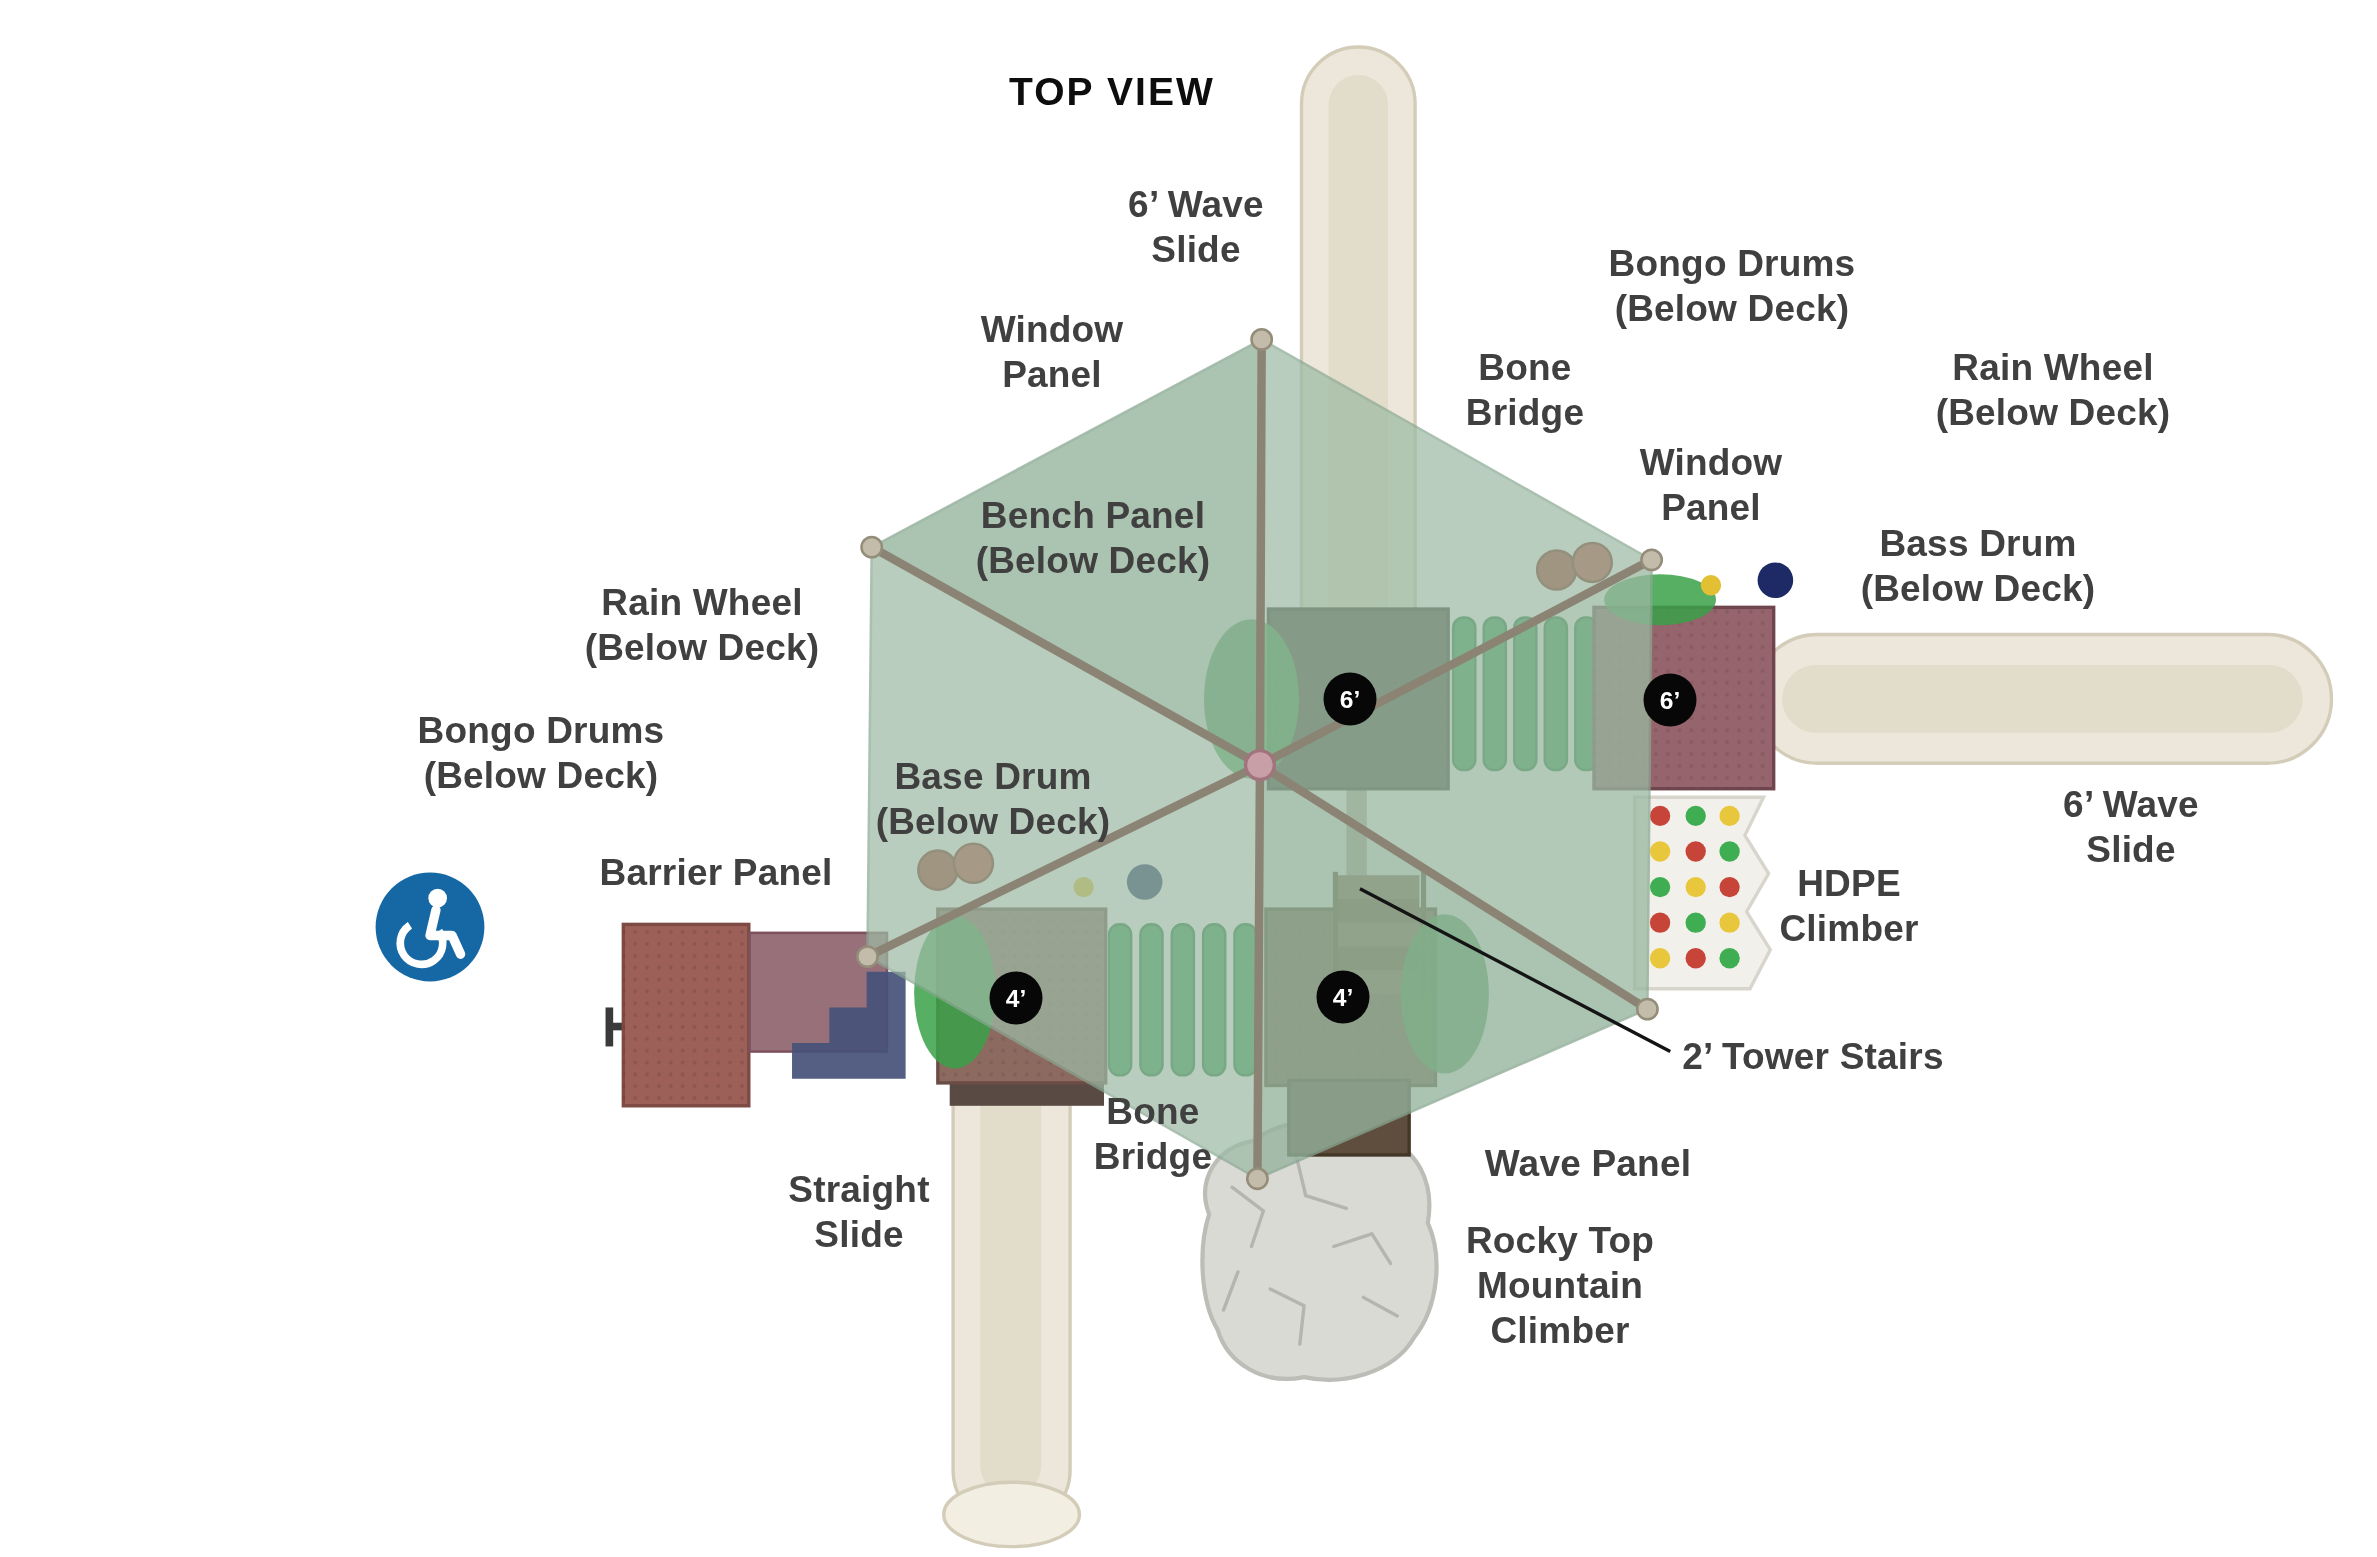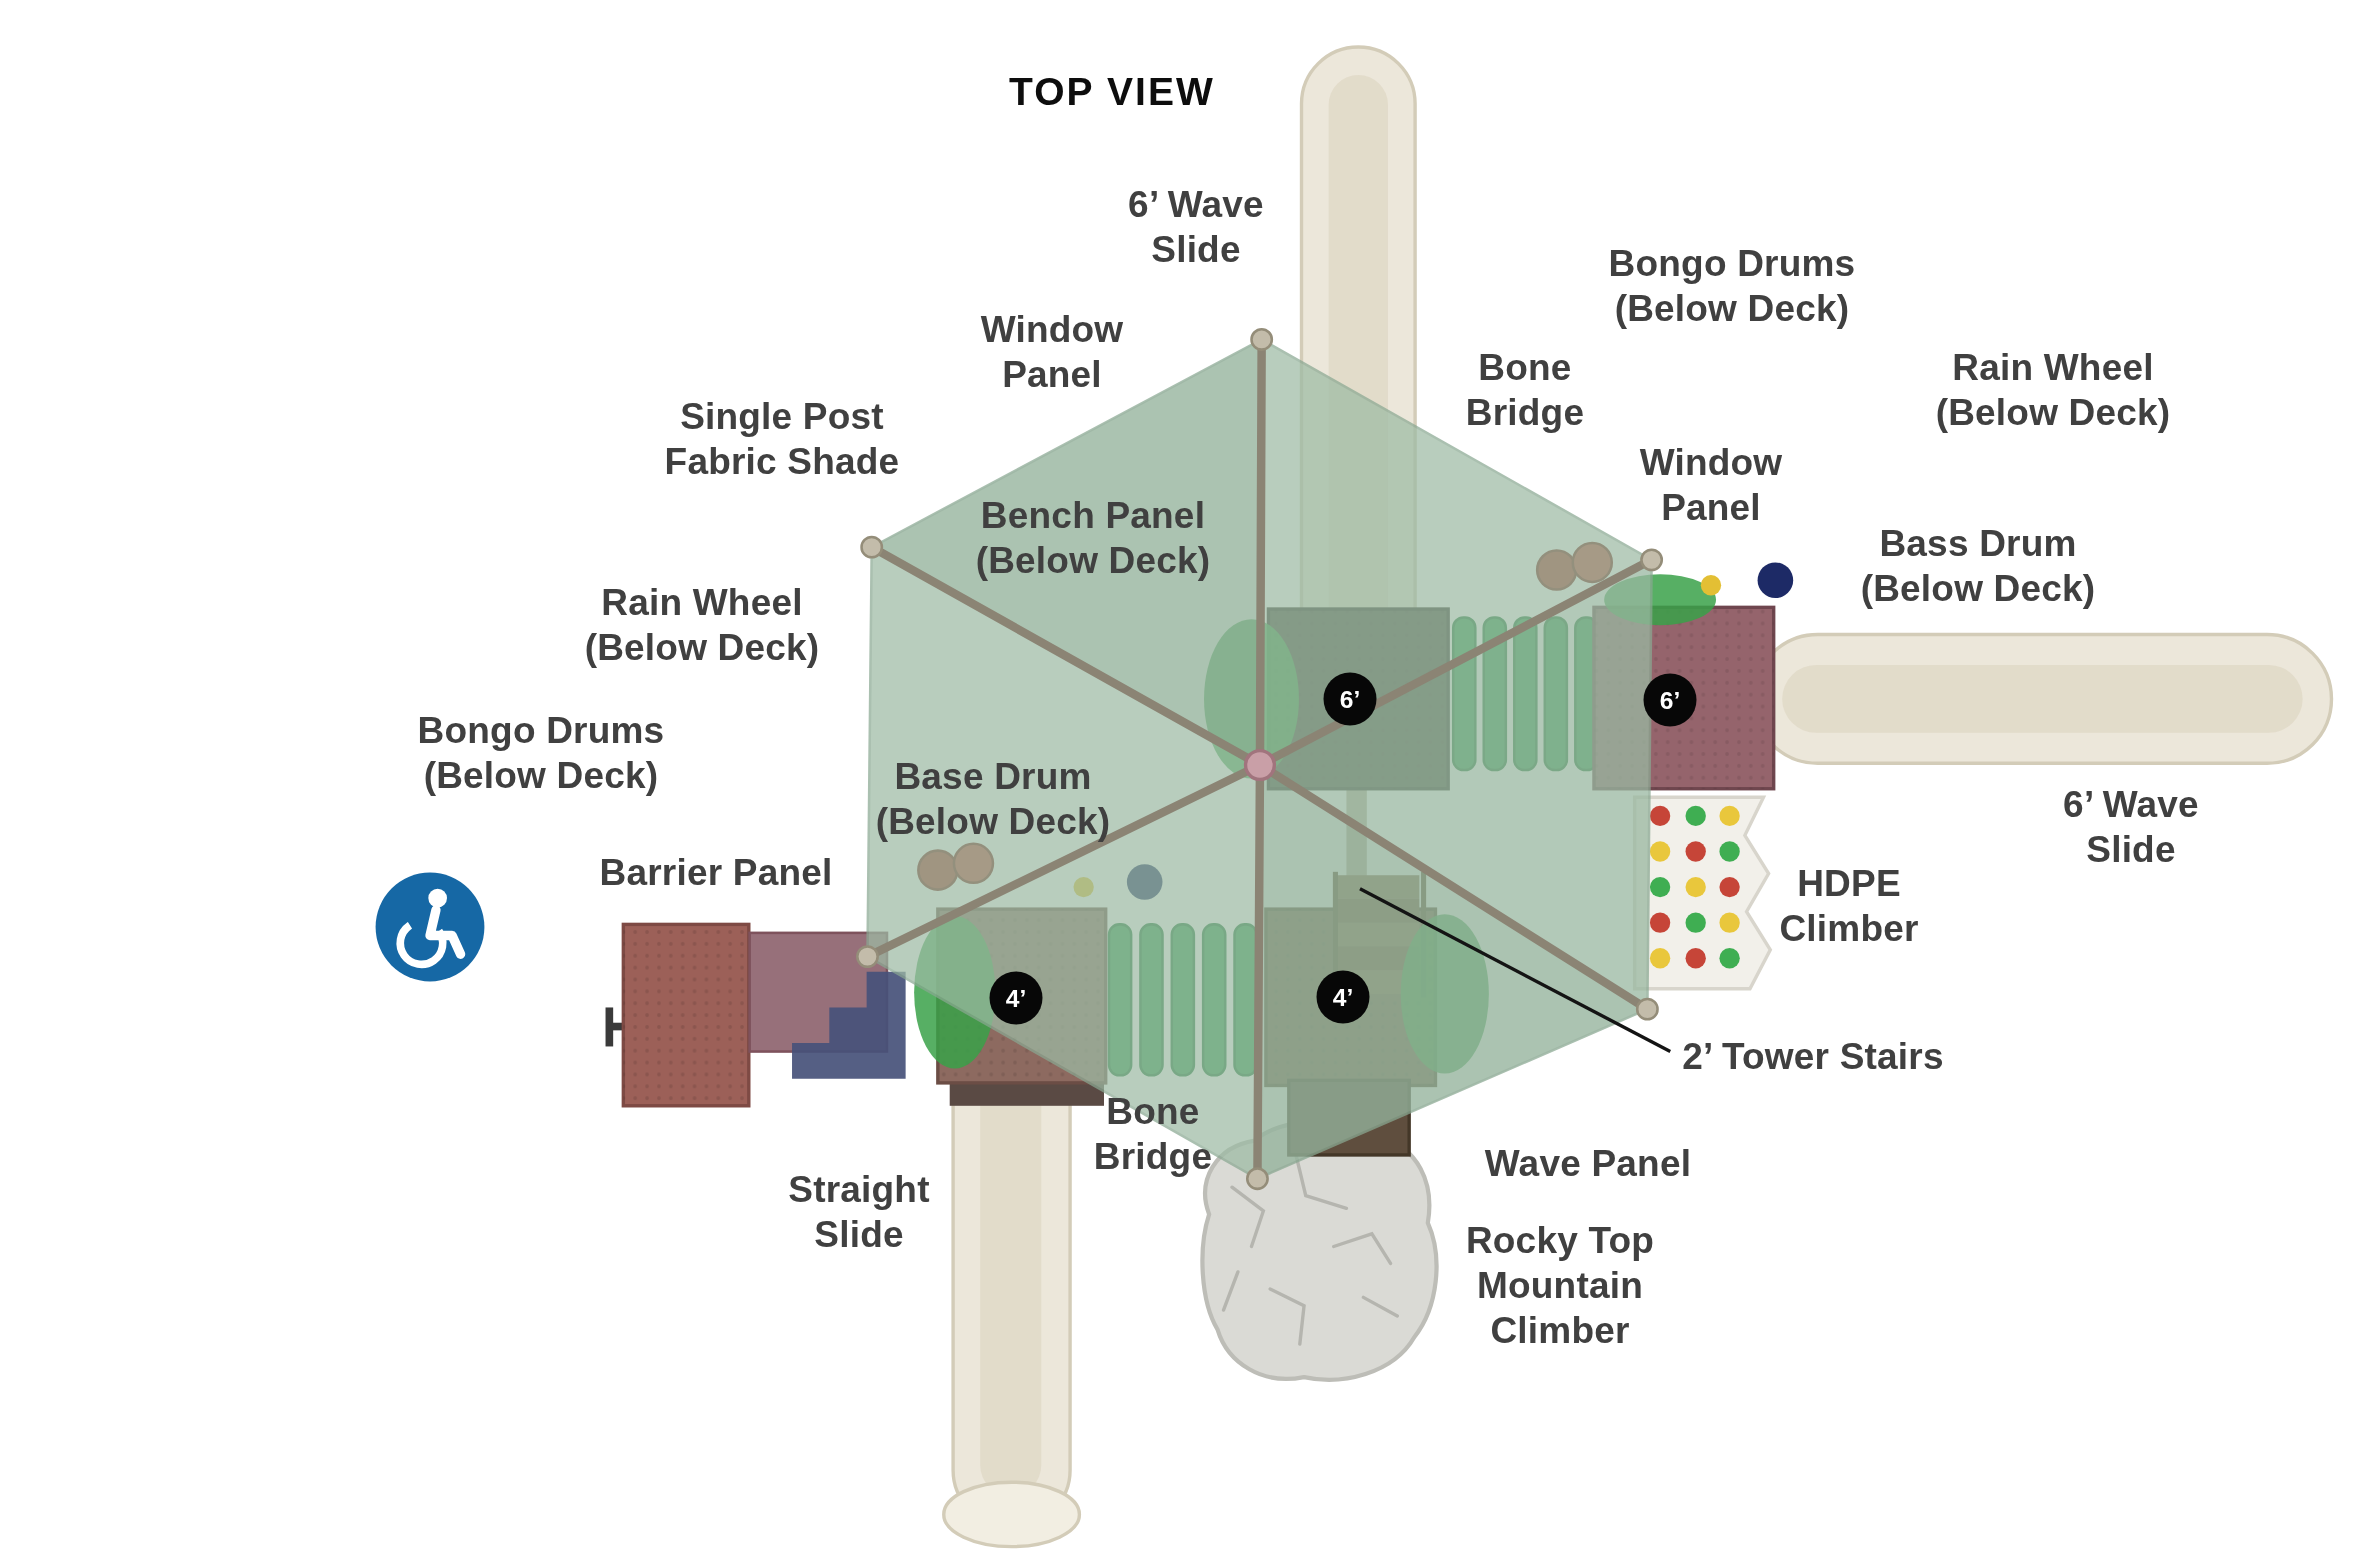--- a/index.html
+++ b/index.html
@@ -232,22 +232,20 @@
   <div class="lbl" style="left:1172px; top:227px;">6’ Wave
 Slide</div>
   <div class="lbl" style="left:1708px; top:286px;">Bongo Drums
 (Below Deck)</div>
   <div class="lbl" style="left:1028px; top:352px;">Window
 Panel</div>
   <div class="lbl" style="left:1501px; top:390px;">Bone
 Bridge</div>
   <div class="lbl" style="left:2029px; top:390px;">Rain Wheel
 (Below Deck)</div>
-  <div class="lbl" style="left:758px;  top:439px;">Single Post
-Fabric Shade</div>
   <div class="lbl" style="left:1687px; top:485px;">Window
 Panel</div>
   <div class="lbl" style="left:1069px; top:538px;">Bench Panel
 (Below Deck)</div>
   <div class="lbl" style="left:1954px; top:566px;text-align:center;">Bass Drum
 (Below Deck)</div>
   <div class="lbl" style="left:678px;  top:625px;">Rain Wheel
 (Below Deck)</div>
   <div class="lbl" style="left:517px;  top:753px;">Bongo Drums
 (Below Deck)</div>

